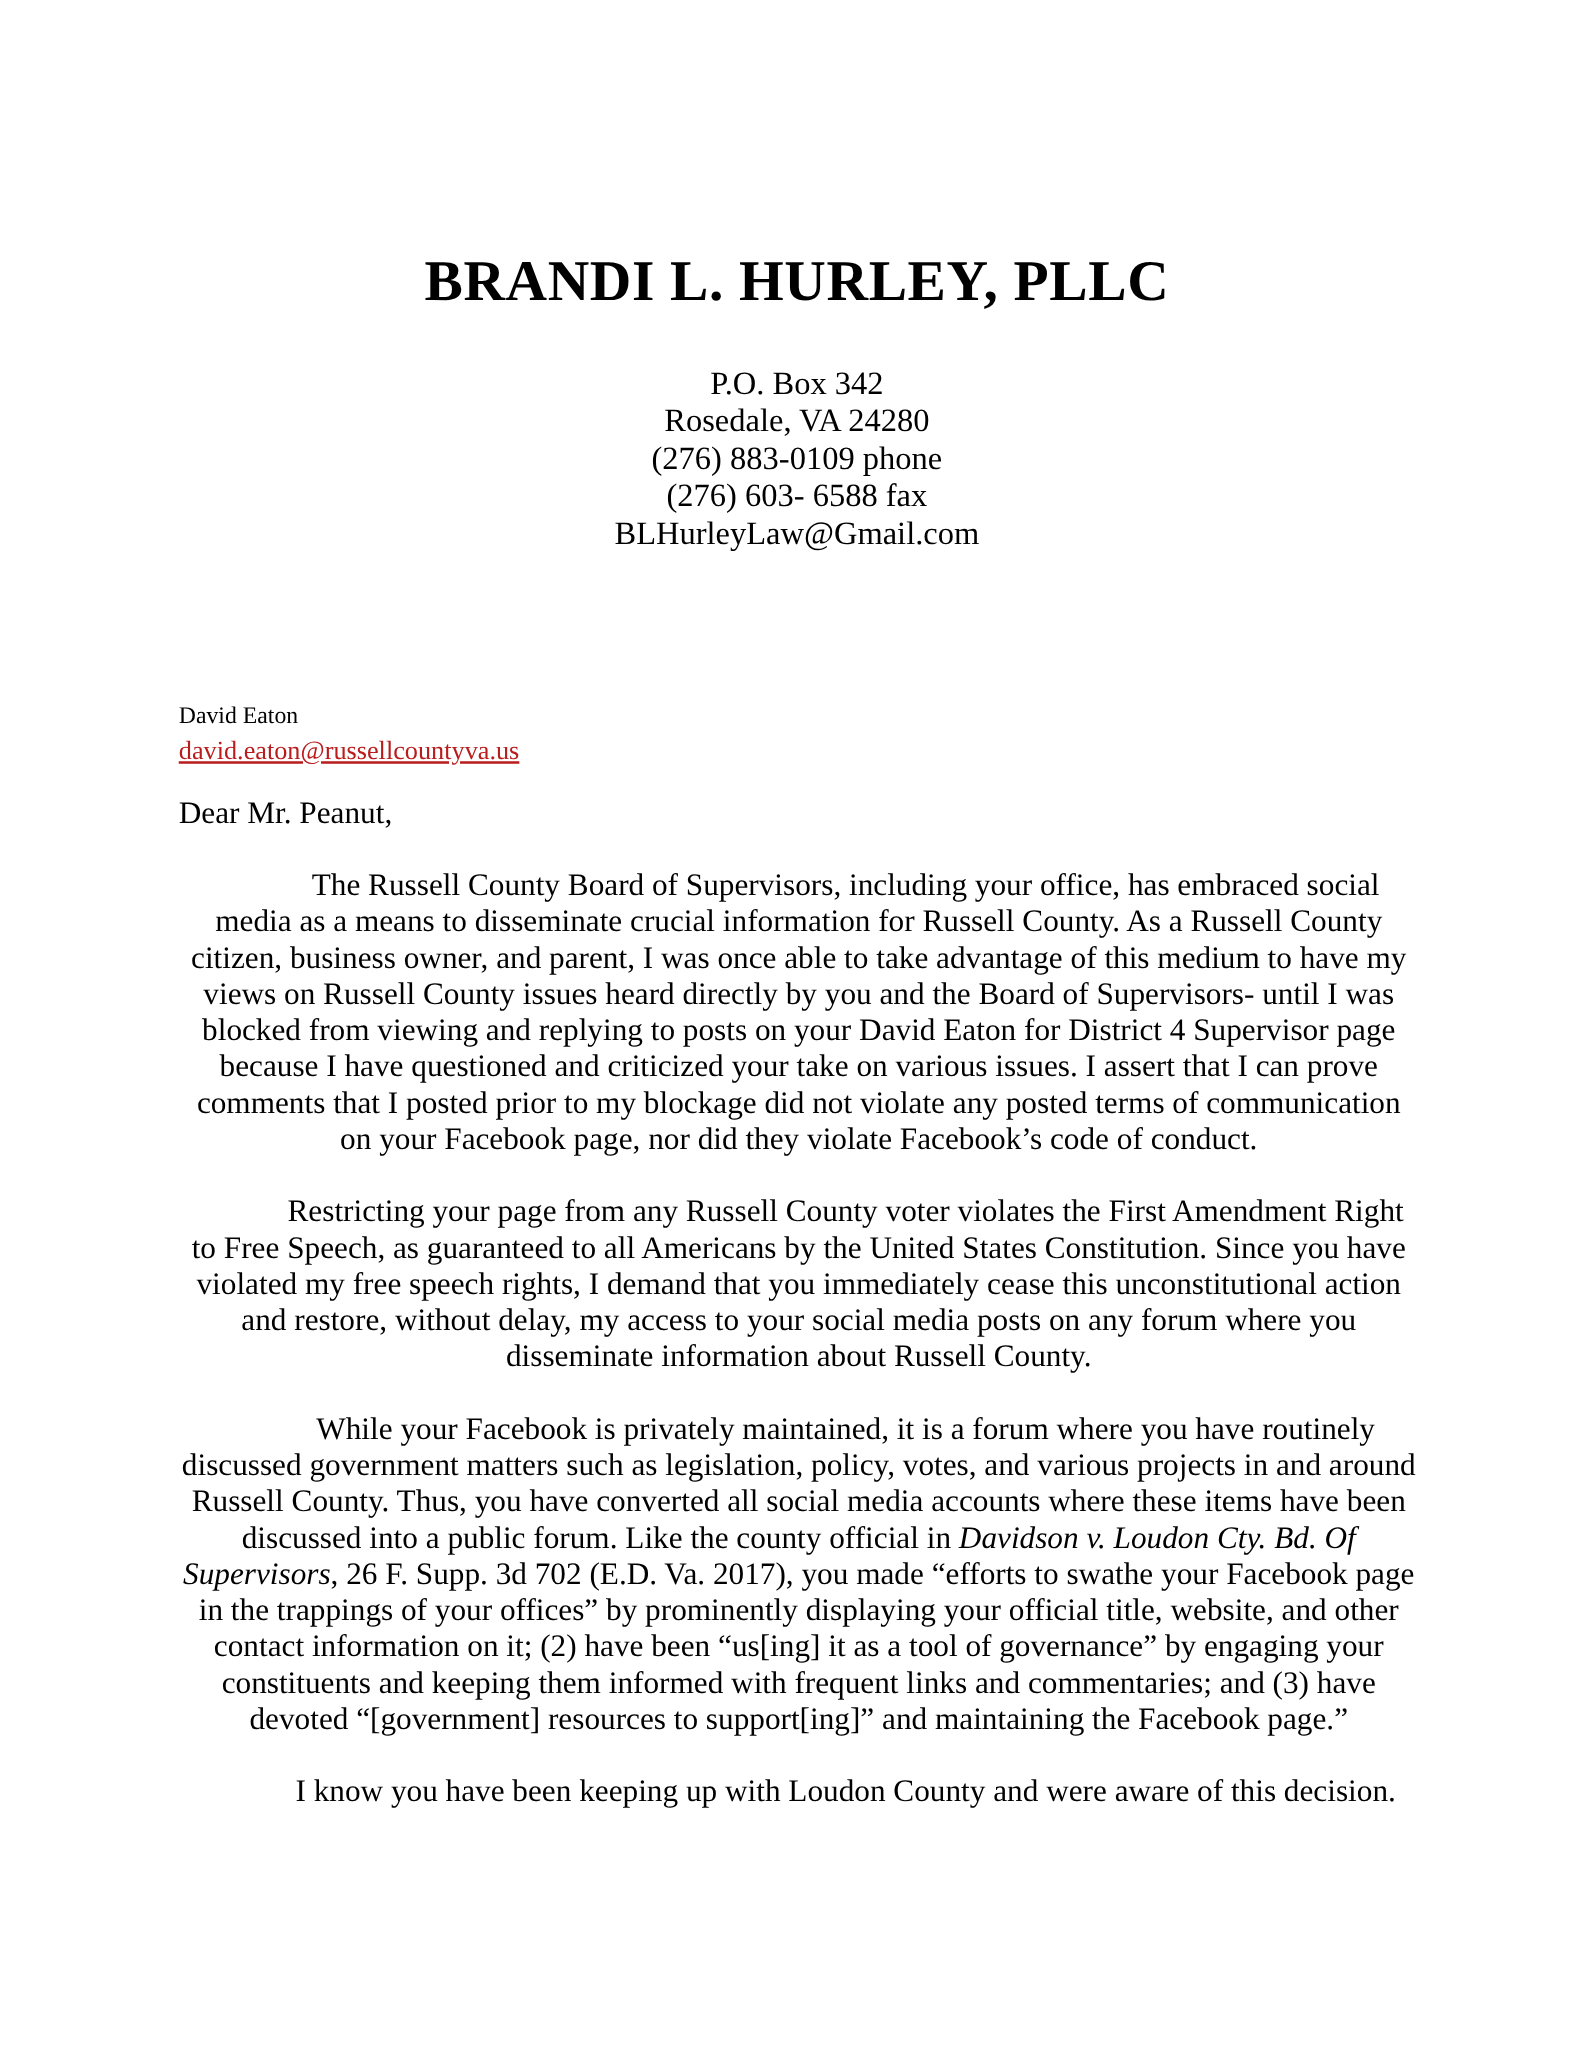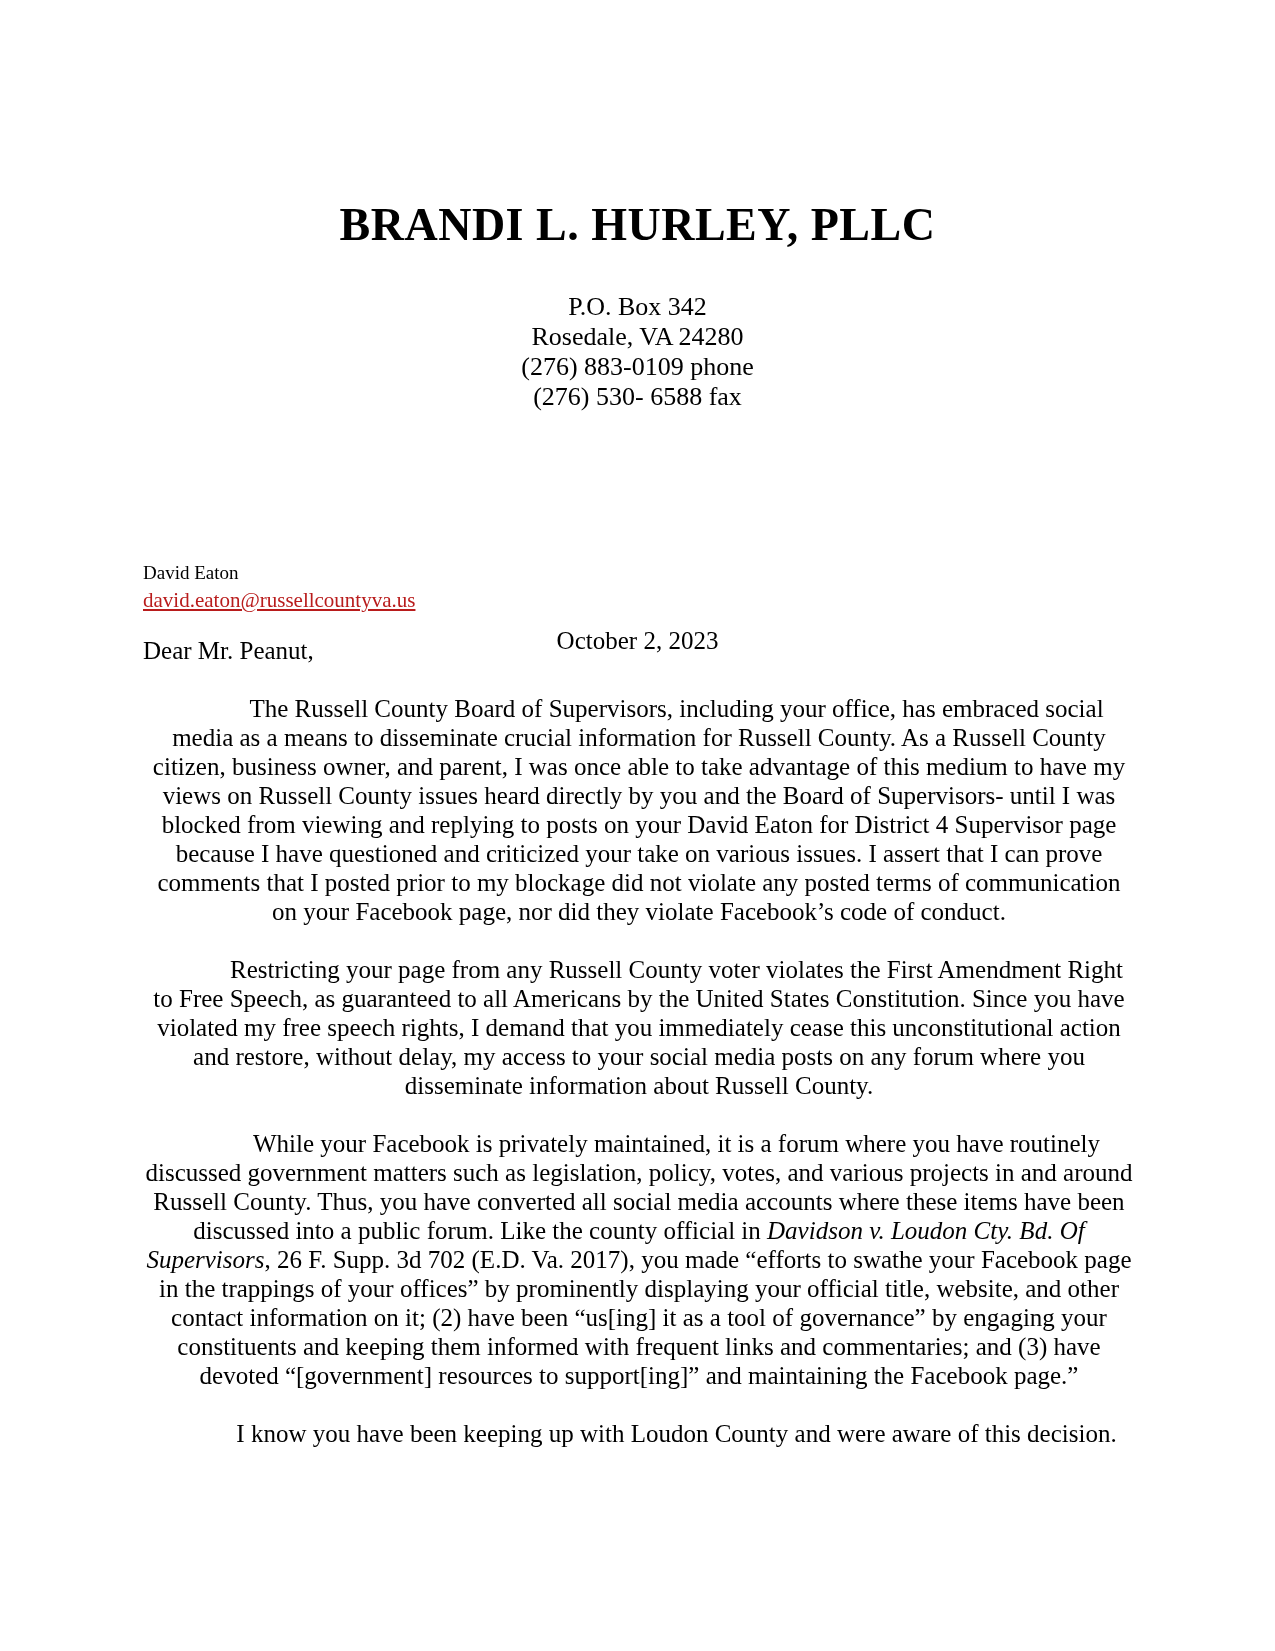--- a/index.html
+++ b/index.html
@@ -85,29 +85,29 @@
 <body>
 
 <div class="page">
 
   <div class="firm-name">BRANDI L. HURLEY, PLLC</div>
 
   <div class="letterhead-address">
     <div>P.O. Box 342</div>
     <div>Rosedale, VA 24280</div>
     <div>(276) 883-0109 phone</div>
-    <div>(276) 530- 6588 fax</div>
+    <div>(276) 603- 6588 fax</div>
+    <div>BLHurleyLaw@Gmail.com</div>
   </div>
 
   <div class="recipient-block">
     <div class="recipient-name">David Eaton</div>
     <a class="recipient-email">david.eaton@russellcountyva.us</a>
   </div>
 
-  <div class="date-line">October 2, 2023</div>
 
   <div class="letter-body">
     <p class="salutation">Dear Mr. Peanut,</p>
     <p class="para"><span>The Russell County Board of Supervisors, including your office, has embraced social media as a means to disseminate crucial information for Russell County. As a Russell County citizen, business owner, and parent, I was once able to take advantage of this medium to have my views on Russell County issues heard directly by you and the Board of Supervisors- until I was blocked from viewing and replying to posts on your David Eaton for District 4 Supervisor page because I have questioned and criticized your take on various issues. I assert that I can prove comments that I posted prior to my blockage did not violate any posted terms of communication on your Facebook page, nor did they violate Facebook’s code of conduct.</span></p>
     <p class="para"><span>Restricting your page from any Russell County voter violates the First Amendment Right to Free Speech, as guaranteed to all Americans by the United States Constitution. Since you have violated my free speech rights, I demand that you immediately cease this unconstitutional action and restore, without delay, my access to your social media posts on any forum where you disseminate information about Russell County.</span></p>
     <p class="para"><span>While your Facebook is privately maintained, it is a forum where you have routinely discussed government matters such as legislation, policy, votes, and various projects in and around Russell County. Thus, you have converted all social media accounts where these items have been discussed into a public forum. Like the county official in </span><em>Davidson v. Loudon Cty. Bd. Of Supervisors</em><span>, 26 F. Supp. 3d 702 (E.D. Va. 2017), you made “efforts to swathe your Facebook page in the trappings of your offices” by prominently displaying your official title, website, and other contact information on it; (2) have been “us[ing] it as a tool of governance” by engaging your constituents and keeping them informed with frequent links and commentaries; and (3) have devoted “[government] resources to support[ing]” and maintaining the Facebook page.”</span></p>
     <p class="para"><span>I know you have been keeping up with Loudon County and were aware of this decision.</span></p>
   </div>
 
 </div>

